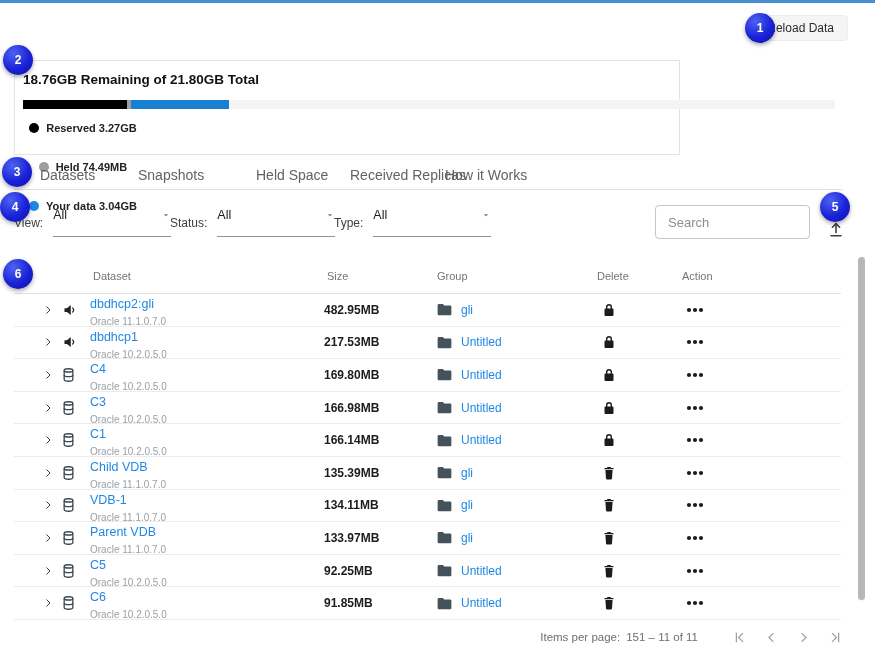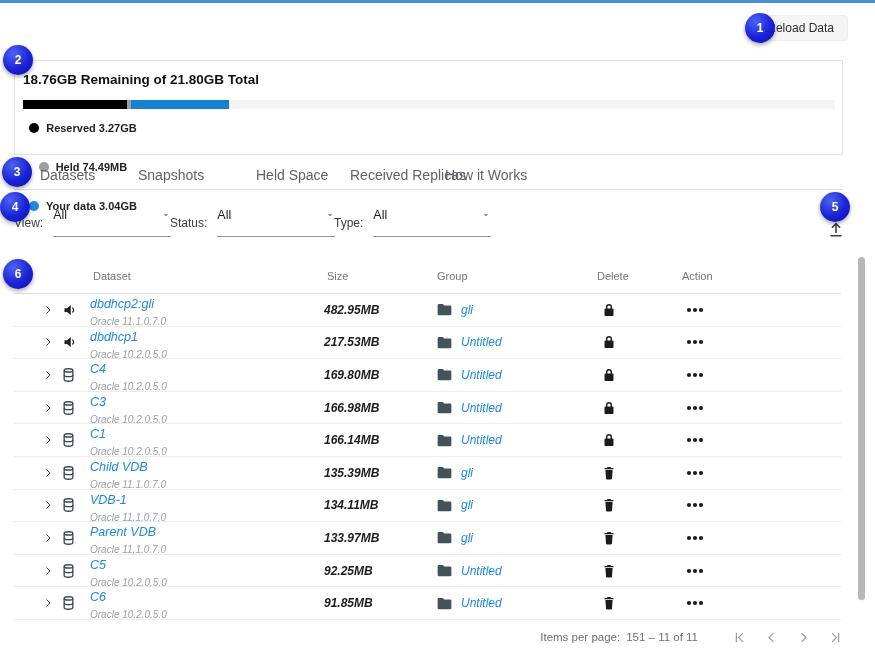--- a/index.html
+++ b/index.html
@@ -8,21 +8,21 @@
   .page { position:relative; width:875px; height:656px; background:#fff; overflow:hidden; }
 
   .top-strip { position:absolute; left:0; top:0; width:875px; height:3px; background:#4a8fd3; }
 
   .page-title { position:absolute; left:14px; top:13px; font-size:19px; font-weight:400; color:#4e5a63; letter-spacing:.2px; }
 
   .reload-btn { position:absolute; right:27px; top:15px; height:26px; padding:0 13px; background:#f5f5f5;
     border:1px solid #ededed; border-radius:4px; font-family:inherit; font-size:12px; font-weight:500; color:#2b2b2b; cursor:pointer; }
 
   
-  .capacity-card { position:absolute; left:14px; top:60px; width:829px; height:95px; background:#fff; border:1px solid #e3e3e3; }
+  .capacity-card { position:absolute; left:14px; top:60px; width:666px; height:95px; background:#fff; border:1px solid #e3e3e3; }
   .capacity-heading { position:absolute; left:8px; top:11px; font-size:13.5px; font-weight:700; color:#111; }
   .capacity-bar { position:absolute; left:8px; top:39px; width:812px; height:9px; background:#f4f4f4; display:flex; overflow:hidden; }
   .cap-seg { height:100%; }
   .legend { position:absolute; left:14px; top:61px; display:flex; align-items:center; gap:27px;flex-direction:column; }
   .legend-item { display:flex; align-items:center; gap:7px; font-size:11px; font-weight:700; color:#222; }
   .legend-item .dot { width:10px; height:10px; border-radius:50%; background:#000; flex:0 0 auto; }
 
   
   .tabs { position:absolute; left:14px; top:160px; width:829px; height:30px; border-bottom:1px solid #e0e0e0; }
   .tab { position:absolute; top:7px; font-size:14px; color:#5f6368; cursor:pointer; white-space:nowrap; }
@@ -43,21 +43,21 @@
   .search-box input::placeholder { color:#8e8e8e; }
 
   .export-btn { position:absolute; left:826px; top:219px; width:20px; height:20px; background:none; border:none; cursor:pointer; padding:0; }
 
   
   .thead { position:absolute; left:14px; top:258px; width:827px; height:36px; border-bottom:1px solid #e0e0e0; }
   .th { position:absolute; top:12px; font-size:11px; color:#757575; }
   .th-dataset { left:79px; } .th-size { left:313px; } .th-group { left:423px; } .th-delete { left:583px; } .th-action { left:668px; }
 
   .tbody { position:absolute; left:14px; top:294px; width:827px; }
-  .row { position:relative; height:32.6px; border-bottom:1px solid #ececec;font-style:italic; }
+  .row { position:relative; height:32.6px; border-bottom:1px solid #ececec; }
   .chev { position:absolute; left:28px; top:50%; transform:translateY(-50%); width:12px; height:12px; cursor:pointer; }
   .type-icon { position:absolute; left:48px; top:50%; transform:translateY(-50%); width:15px; height:15px; }
   .nm { position:absolute; left:76px; top:4px; }
   .name { font-size:12.5px; font-weight:500; color:#1e88e5; text-decoration:none; cursor:pointer; display:block; line-height:13px; }
   .sub { font-size:10px; color:#9aa0a6; line-height:12px; margin-top:1px; }
   .size { position:absolute; left:310px; top:50%; transform:translateY(-50%); font-size:12px; font-weight:700; color:#1c1c1c; }
   .grp { position:absolute; left:423px; top:50%; transform:translateY(-50%); display:flex; align-items:center; gap:9px; }
   .glink { font-size:12px; color:#1e88e5; text-decoration:none; cursor:pointer; }
   .del { position:absolute; left:589px; top:50%; transform:translateY(-50%); width:14px; height:15px; cursor:pointer; }
   .dots { position:absolute; left:672px; top:50%; transform:translateY(-50%); width:18px; height:6px; cursor:pointer; }
@@ -149,20 +149,23 @@
     <span class="filter-select">
       <span class="filter-value">All</span>
       <span class="caret">
         <svg width="10" height="10" viewBox="0 0 24 24">
             <path d="M7 10l5 5 5-5z" fill="#6f6f6f"></path>
           </svg>
       </span>
     </span>
   </div>
 
+  <div class="search-box">
+    <input type="text" placeholder="Search" style="">
+  </div>
 
   <button class="export-btn">
     <svg width="20" height="20" viewBox="0 0 20 20" fill="none" stroke="#3c4043" stroke-width="1.6" stroke-linecap="round">
       <path d="M10 13.5V4.8"></path>
         <path d="M6.4 8.2L10 4.6l3.6 3.6"></path>
         <path d="M5 16.8h10"></path>
     </svg>
   </button>
 
   <div class="thead">

